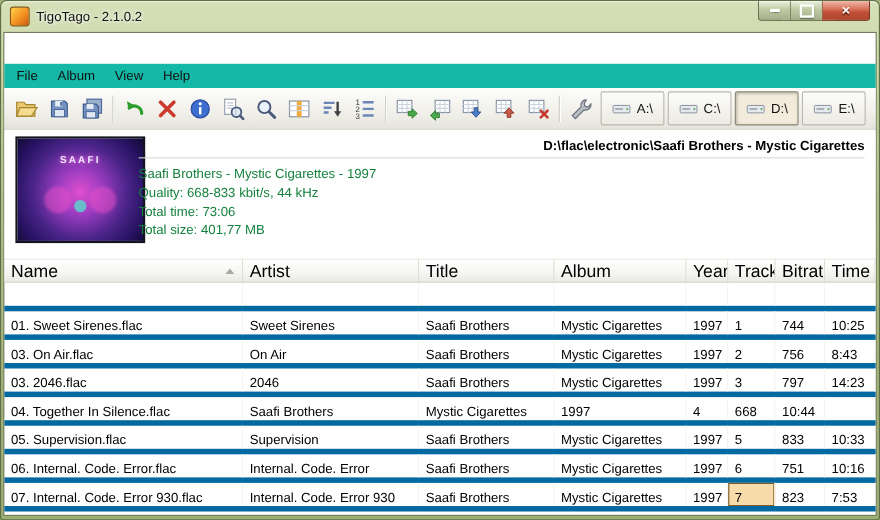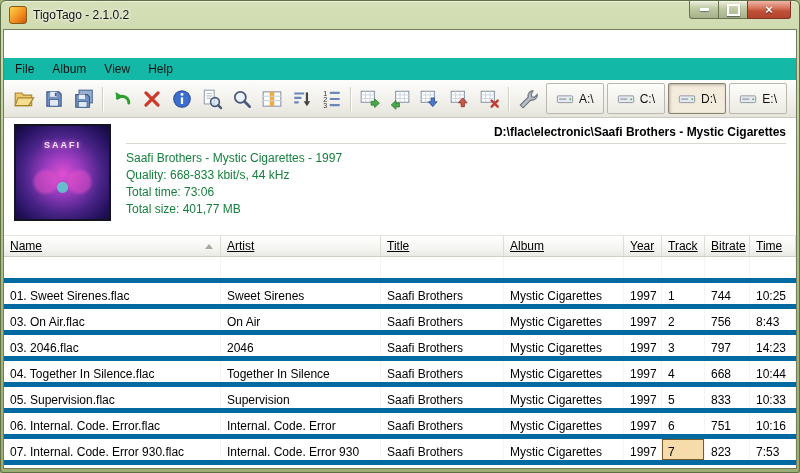--- a/index.html
+++ b/index.html
@@ -36,39 +36,39 @@
     border-bottom:1px solid #cbcabf;display:flex;align-items:center;padding:0 5px;}
   .tbtn{width:30px;height:30px;display:flex;align-items:center;justify-content:center;border-radius:3px;flex:0 0 auto;}
   .tsep{width:1px;height:24px;background:#d0cfc4;border-right:1px solid #ffffff;margin:0 3px;flex:0 0 auto;}
   .drive-group{margin-left:auto;display:flex;gap:3px;padding-right:4px;}
   .drive{height:29px;display:flex;align-items:center;gap:5px;padding:0 9px;border:1px solid #b9b8ad;border-radius:2px;
     background:linear-gradient(180deg,#fcfcfa,#eceae2);font-size:12px;color:#111;}
   .drive.pressed{background:#f3ecdc;border-color:#87836f;box-shadow:inset 1px 1px 3px rgba(0,0,0,.25);}
 
   
   .info-panel{position:relative;height:117px;background:#fff;}
-  .album-art{position:absolute;left:10px;top:6px;width:97px;height:97px;border:2px solid #141420;box-sizing:border-box;
+  .album-art{position:absolute;left:10px;top:6px;width:118px;height:97px;border:2px solid #141420;box-sizing:border-box;
     background:
       radial-gradient(circle at 50% 66%, rgba(90,210,205,.85) 0 5px, rgba(90,210,205,0) 6px),
       radial-gradient(circle at 32% 60%, rgba(235,80,200,.5) 0 10px, rgba(235,80,200,0) 14px),
       radial-gradient(circle at 68% 60%, rgba(235,80,200,.5) 0 10px, rgba(235,80,200,0) 14px),
       radial-gradient(circle at 50% 52%, #e14fd0 0%, #9a3cc0 28%, #4a2488 58%, #251260 82%, #120a36 100%);}
   .cover-label{position:absolute;left:0;right:0;top:14px;text-align:center;color:#efe6ff;font-size:9px;font-weight:bold;
     letter-spacing:2px;text-shadow:0 0 4px #ff7ae0;}
   .info-text{position:absolute;left:122px;top:5px;right:10px;}
   .info-path{font-size:12px;font-weight:bold;color:#000;padding:2px 0 4px 0;text-align:right;}
   .info-rule{border:none;border-top:1px solid #d9d8d1;margin:0 0 5px 0;}
   .info-line{font-size:12px;color:#15803d;padding:1.5px 0;}
 
   
   .grid-header,.grid-row{display:grid;grid-template-columns:217px 160px 123px 120px 38px 43px 45px 1fr;}
   .grid-header{height:22px;background:linear-gradient(180deg,#ffffff,#f5f5f2 60%,#eaeae4);
     border-top:1px solid #e4e3dc;border-bottom:1px solid #cfcec5;box-sizing:border-box;}
-  .hcell{font-size:12px;color:#000;padding:3px 0 0 6px;border-right:1px solid #dfded6;position:relative;
-    white-space:nowrap;overflow:hidden;box-sizing:border-box;text-decoration:underline;}
+  .hcell{font-size:16px;color:#000;padding:3px 0 0 6px;border-right:1px solid #dfded6;position:relative;
+    white-space:nowrap;overflow:hidden;box-sizing:border-box;}
   .sort-arrow{position:absolute;right:7px;top:8px;width:0;height:0;
     border-left:4px solid transparent;border-right:4px solid transparent;border-bottom:5px solid #a9a99f;}
   .grid-row{height:26px;border-bottom:5px solid #0369a1;box-sizing:border-box;}
   .cell{font-size:12px;color:#000;padding:6px 0 0 6px;border-right:1px solid #f5f4ef;
     white-space:nowrap;overflow:hidden;box-sizing:border-box;}
   .cell.selected{background:#f6dcab;box-shadow:inset 0 0 0 1px #7a5a28;}
 
   svg{display:block;}
 </style>
 </head>
@@ -319,21 +319,20 @@
             <div class="cell">2046</div>
             <div class="cell">Saafi Brothers</div>
             <div class="cell">Mystic Cigarettes</div>
             <div class="cell">1997</div>
             <div class="cell">3</div>
             <div class="cell">797</div>
             <div class="cell">14:23</div>
           </div>
           <div class="grid-row">
             <div class="cell">04. Together In Silence.flac</div>
-            <div class="cell">Together In Silence</div>
             <div class="cell">Saafi Brothers</div>
             <div class="cell">Mystic Cigarettes</div>
             <div class="cell">1997</div>
             <div class="cell">4</div>
             <div class="cell">668</div>
             <div class="cell">10:44</div>
           </div>
           <div class="grid-row">
             <div class="cell">05. Supervision.flac</div>
             <div class="cell">Supervision</div>

